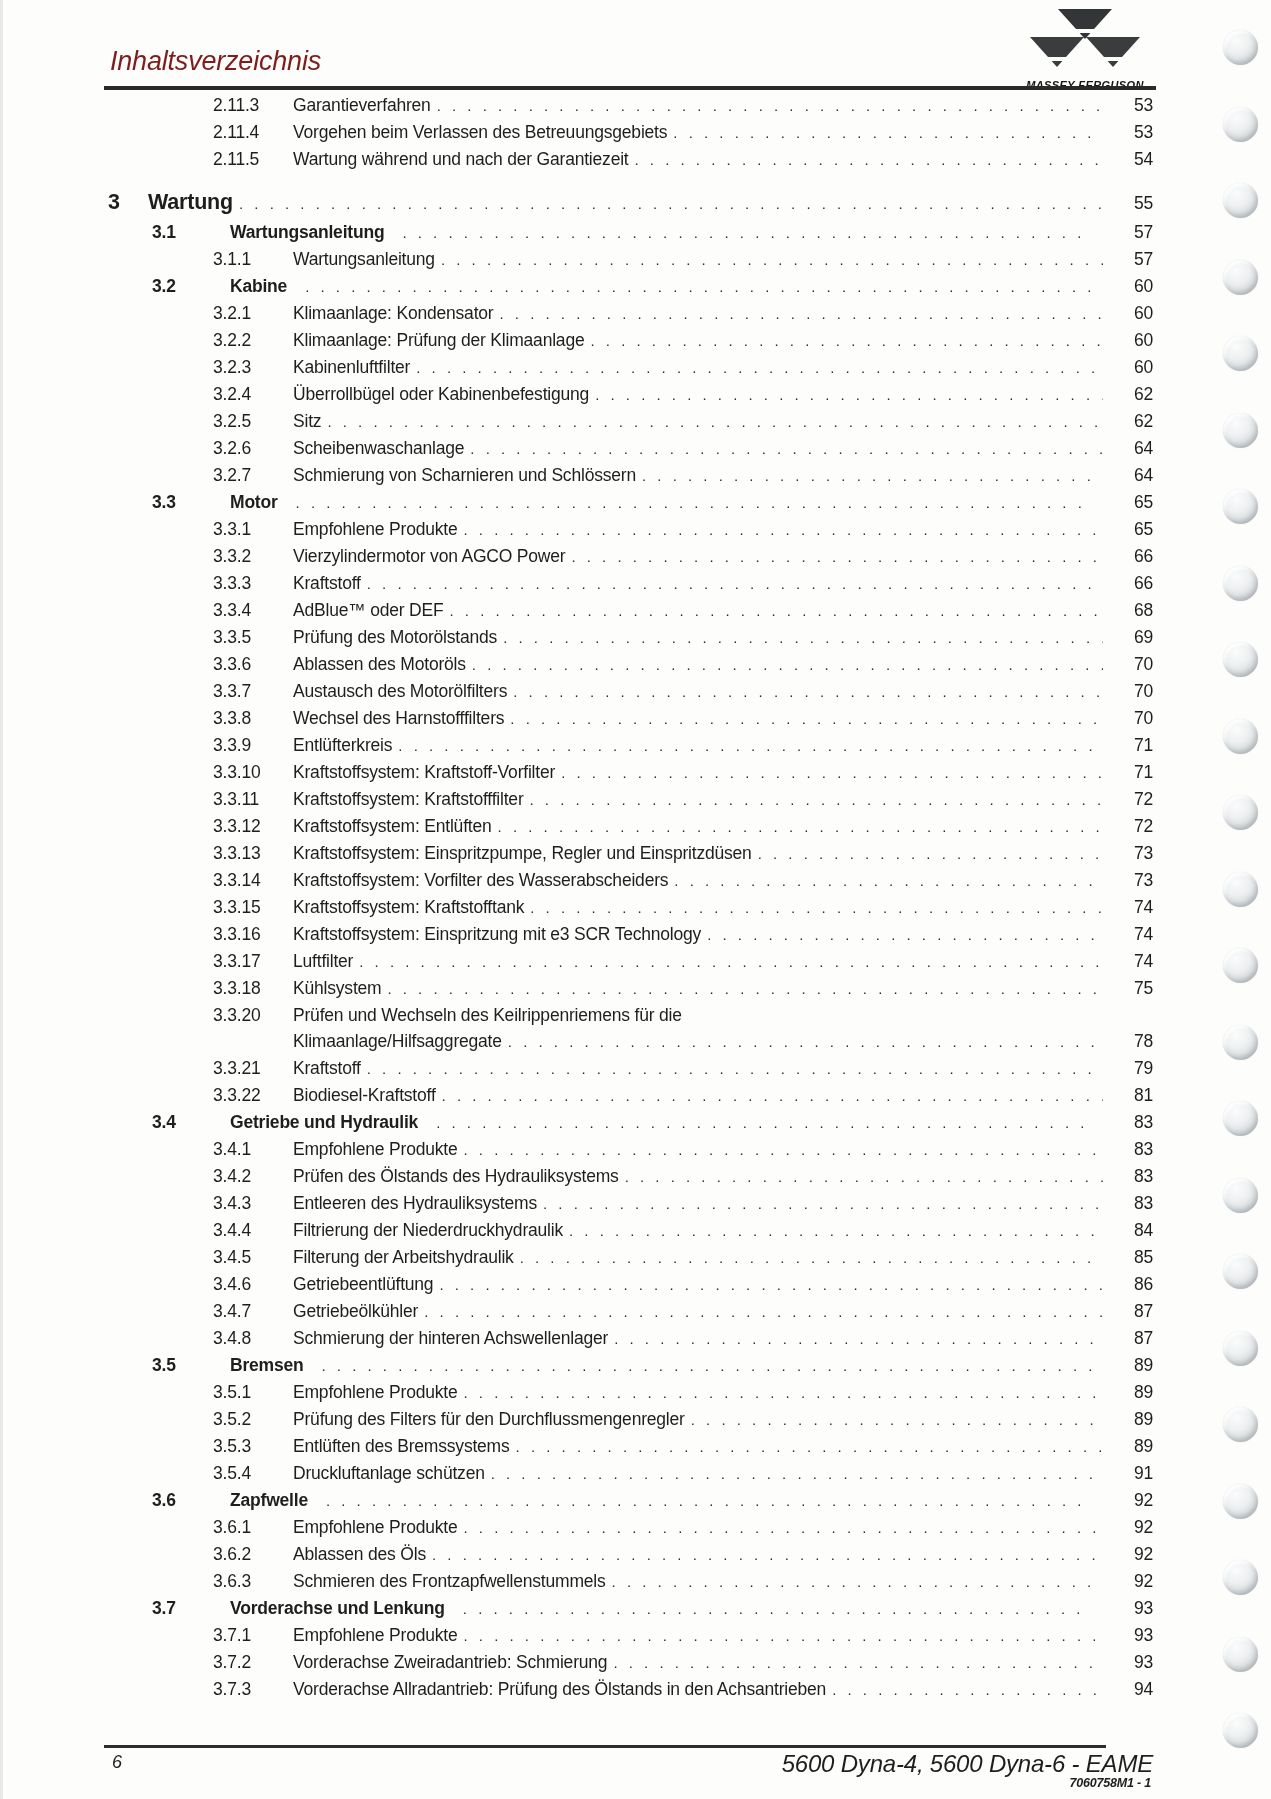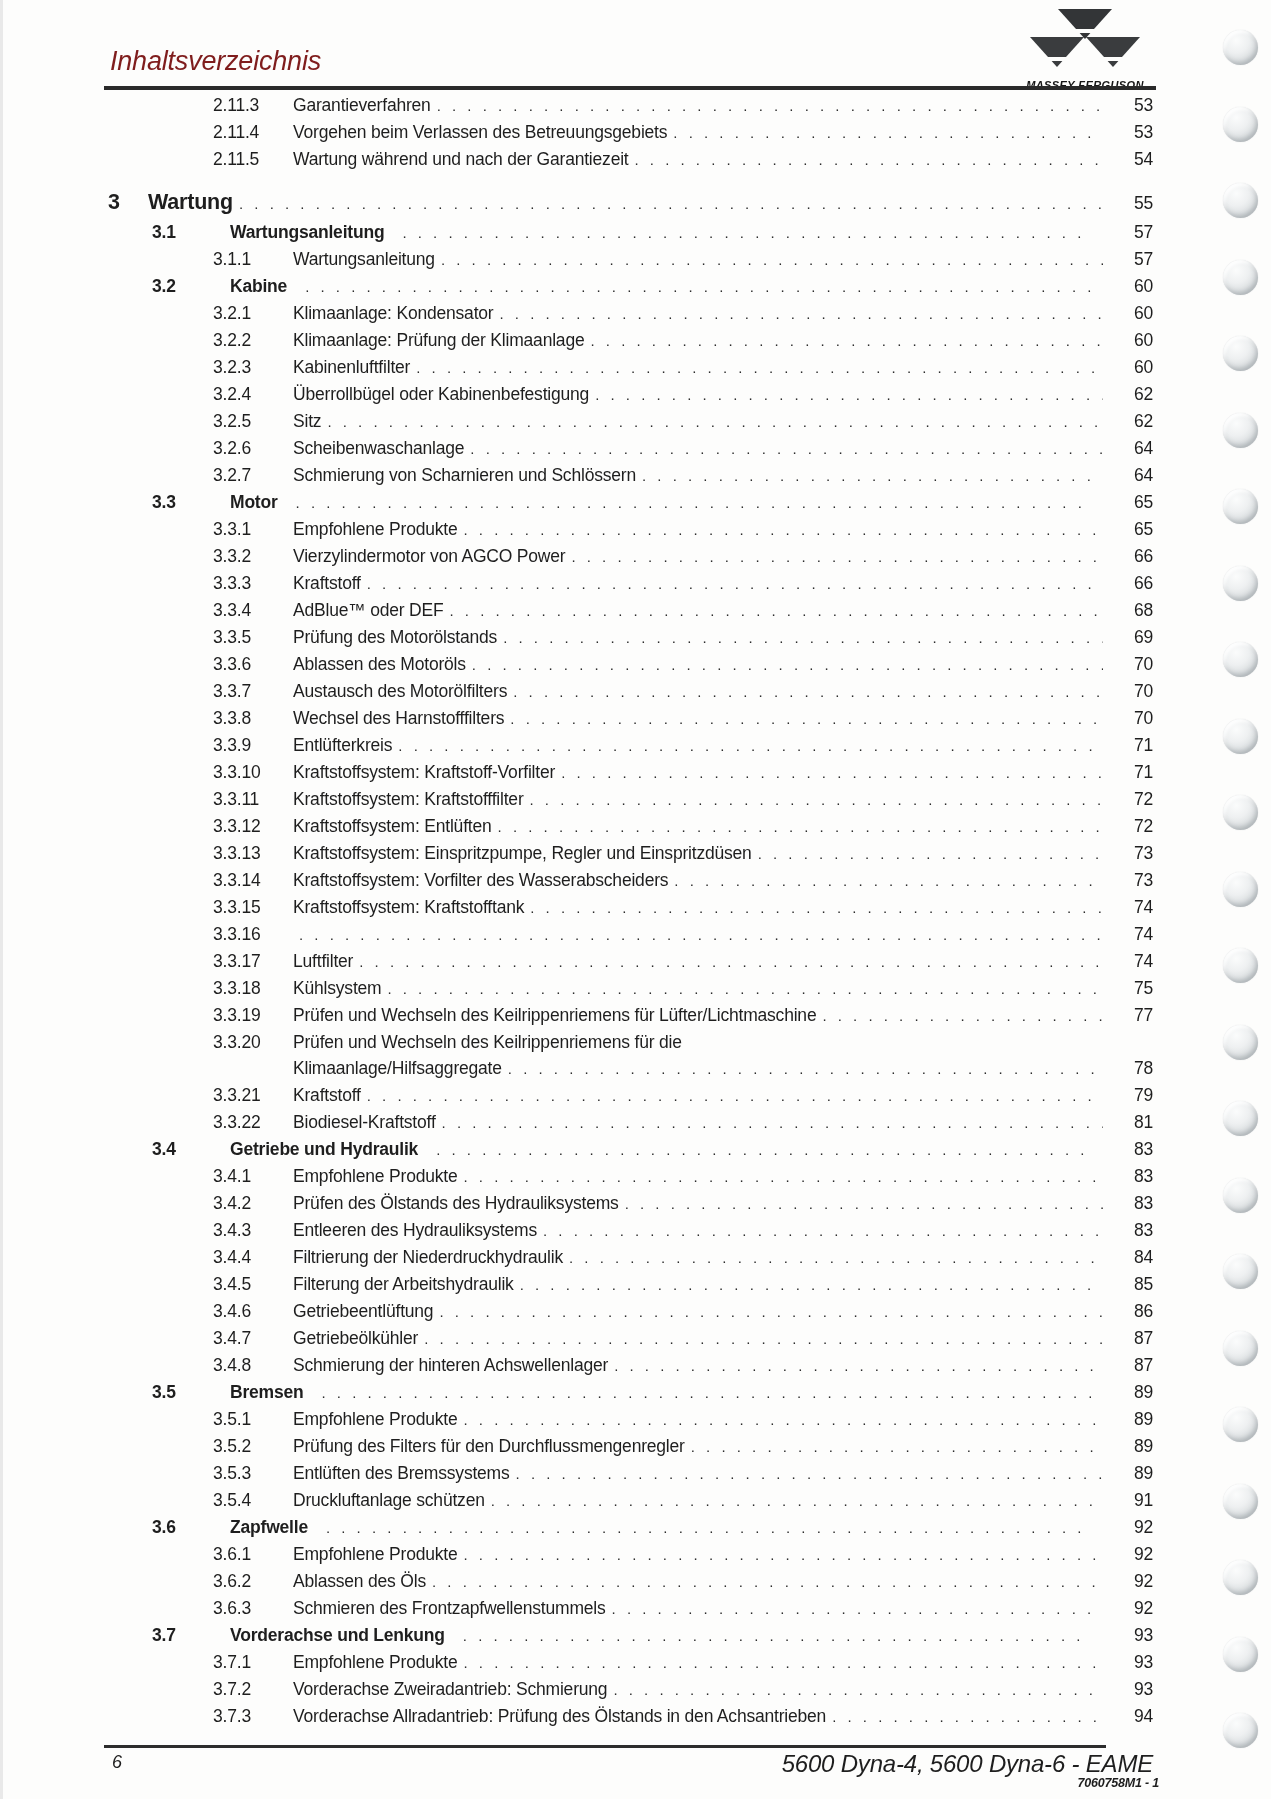--- a/index.html
+++ b/index.html
@@ -35,21 +35,21 @@
     font-weight:400;font-size:15px;letter-spacing:3.5px;color:#2c2c2c;
   }
   .dots::after{content:". . . . . . . . . . . . . . . . . . . . . . . . . . . . . . . . . . . . . . . . . . . . . . . . . . . . . . . . . . . . . . . . . . . . . . . .";}
   .no-dots .dots::after{content:"";}
   .page-num{flex:0 0 44px;text-align:right;font-weight:400;font-size:17.5px;}
 
   
   .footer-rule{position:absolute;left:104px;top:1745px;width:1002px;height:3px;background:#2d2d2d;}
   .footer-page{position:absolute;left:112px;top:1752px;font-size:18px;font-style:italic;}
   .footer-model{position:absolute;right:118px;top:1750px;font-size:24px;font-style:italic;white-space:nowrap;}
-  .footer-doc{position:absolute;right:112px;top:1776px;font-size:12.5px;font-style:italic;font-weight:700;}
+  .footer-doc{position:absolute;right:120px;top:1776px;font-size:12.5px;font-style:italic;font-weight:700;}
 
   
   .hole{
     position:absolute;left:1223px;width:35px;height:35px;border-radius:50%;
     background:radial-gradient(circle at 38% 30%, #fbfcfc 0%, #eef0f1 38%, #d6dadc 72%, #c6cacd 100%);
     box-shadow:inset -2px -3px 4px rgba(116,124,130,.35), inset 2px 3px 3px rgba(255,255,255,.9), 0 0 1px rgba(150,155,160,.4);
   }
 </style>
 </head>
 <body>
@@ -251,40 +251,35 @@
       <span class="page-num">73</span>
     </div>
     <div class="toc-row lvl3">
       <span class="num">3.3.15</span>
       <span class="title">Kraftstoffsystem: Kraftstofftank</span>
       <span class="dots"></span>
       <span class="page-num">74</span>
     </div>
     <div class="toc-row lvl3">
       <span class="num">3.3.16</span>
+      <span class="title">Kraftstoffsystem: Einspritzung mit e3 SCR Technology</span>
       <span class="dots"></span>
       <span class="page-num">74</span>
     </div>
     <div class="toc-row lvl3">
       <span class="num">3.3.17</span>
       <span class="title">Luftfilter</span>
       <span class="dots"></span>
       <span class="page-num">74</span>
     </div>
     <div class="toc-row lvl3">
       <span class="num">3.3.18</span>
       <span class="title">Kühlsystem</span>
       <span class="dots"></span>
       <span class="page-num">75</span>
-    </div>
-    <div class="toc-row lvl3">
-      <span class="num">3.3.19</span>
-      <span class="title">Prüfen und Wechseln des Keilrippenriemens für Lüfter/Lichtmaschine</span>
-      <span class="dots"></span>
-      <span class="page-num">77</span>
     </div>
     <div class="toc-row lvl3 no-dots">
       <span class="num">3.3.20</span>
       <span class="title">Prüfen und Wechseln des Keilrippenriemens für die</span>
       <span class="dots"></span>
       <span class="page-num"></span>
     </div>
     <div class="toc-row lvl3">
       <span class="num"></span>
       <span class="title">Klimaanlage/Hilfsaggregate</span>

